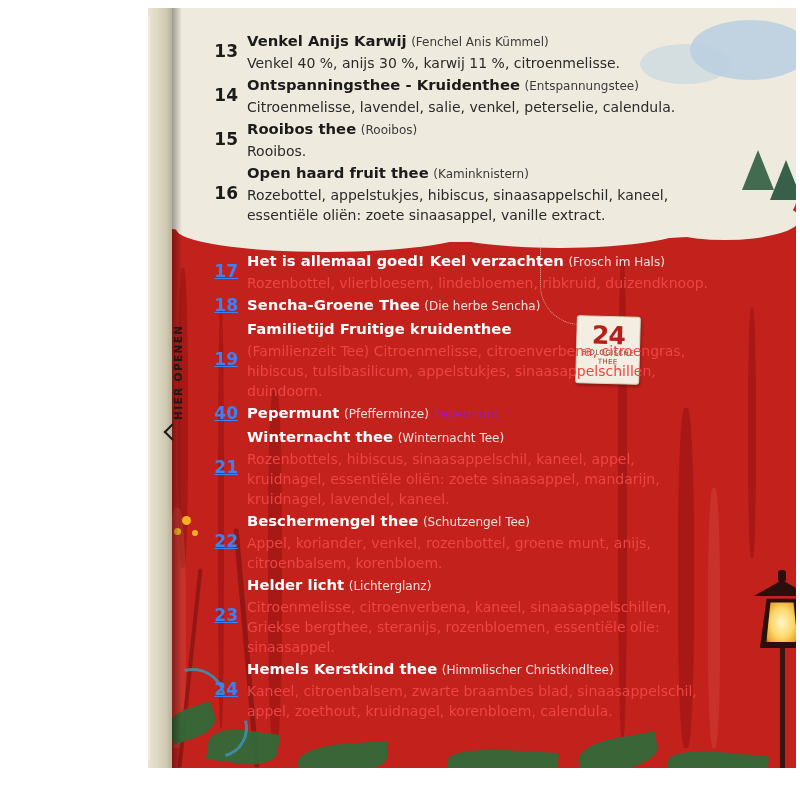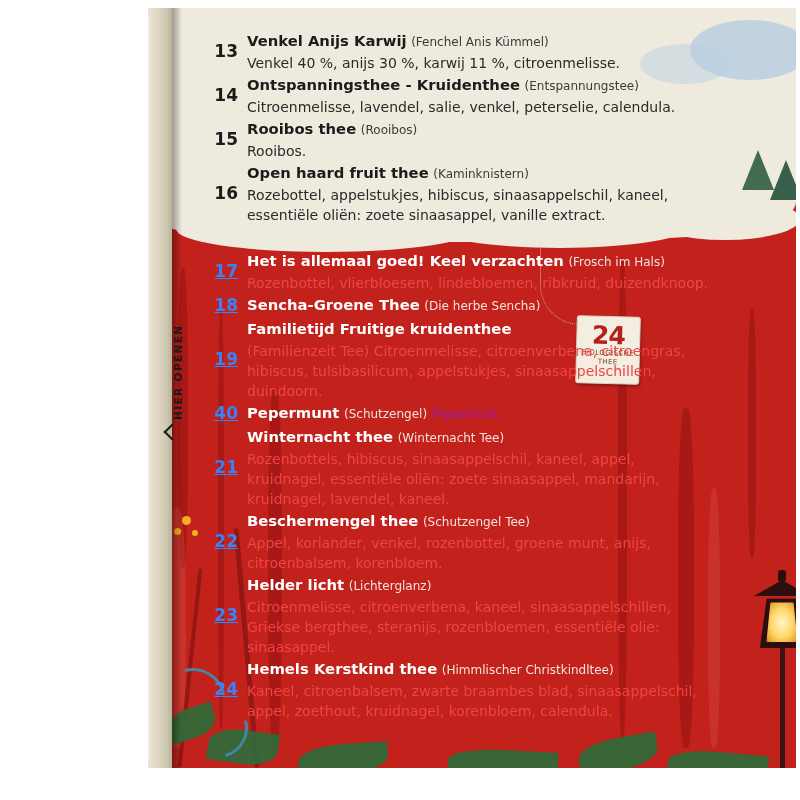--- a/index.html
+++ b/index.html
@@ -477,21 +477,21 @@
         </div>
         <div class="desc">(Familienzeit Tee) Citroenmelisse, citroenverbena, citroengras, hibiscus, tulsibasilicum, appelstukjes, sinaasappelschillen, duindoorn.</div>
       </div>
     </div>
 
     <div class="entry on-red">
       <div class="num">40</div>
       <div class="body-col">
         <div class="title-line">
           <span class="t-nl">Pepermunt</span>
-          <span class="t-de">(Schutzengel)</span>
+          <span class="t-de">(Pfefferminze)</span>
           <span class="t-de" style="color:#a21caf;">Pepermunt.</span>
         </div>
       </div>
     </div>
 
     <div class="entry on-red">
       <div class="num">21</div>
       <div class="body-col">
         <div class="title-line">
           <span class="t-nl">Winternacht thee</span>

